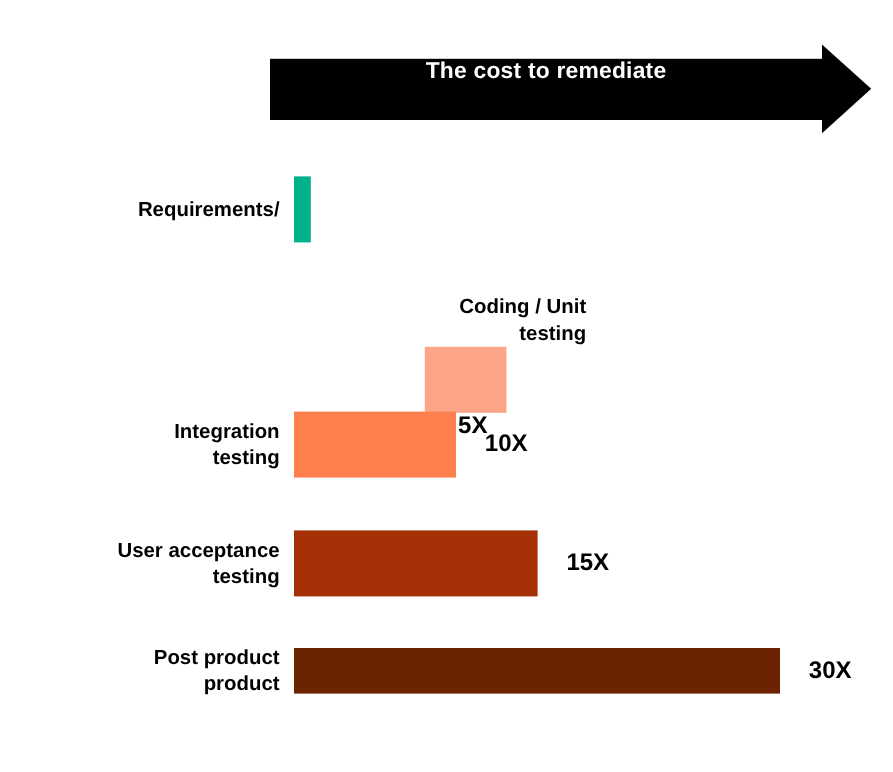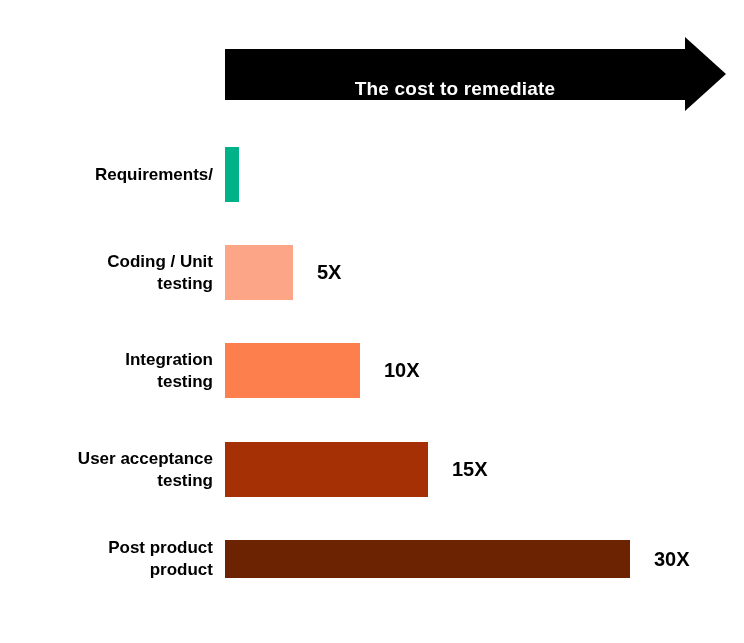--- a/index.html
+++ b/index.html
@@ -12,41 +12,41 @@
     height: 643px;
     background: #ffffff;
     overflow: hidden;
   }
 
   
   .arrow { position: absolute; left: 225px; top: 49px; }
   .arrow-body {
     width: 460px; height: 51px;
     background: #000;
-    display: flex; align-items: flex-end; justify-content: center;
+    display: flex; align-items: flex-start; justify-content: center;
   }
   .arrow-title {
     color: #fff; font-size: 19px; font-weight: bold; letter-spacing: 0.2px;
   }
   .arrow-head {
     position: absolute; left: 460px; top: -12px;
     width: 0; height: 0;
     border-top: 37px solid transparent;
     border-bottom: 37px solid transparent;
     border-left: 41px solid #000;
   }
 
   
   .row {
     position: absolute; left: 0;
     width: 744px; height: 55px;
-    display: flex; align-items: center;
+    display: flex; align-items: center; padding-left: 20px;
   }
   .row-0 { top: 147px; }
-  .row-1 { top: 245px; }
+  .row-1 { top: 245px; flex-direction: column; }
   .row-2 { top: 343px; }
   .row-3 { top: 442px; }
   .row-4 { top: 540px; height: 38px; }
 
   .cat-label {
     width: 213px; flex: none;
     text-align: right;
     font-weight: bold; font-size: 17px; line-height: 22px;
     color: #000;
   }

